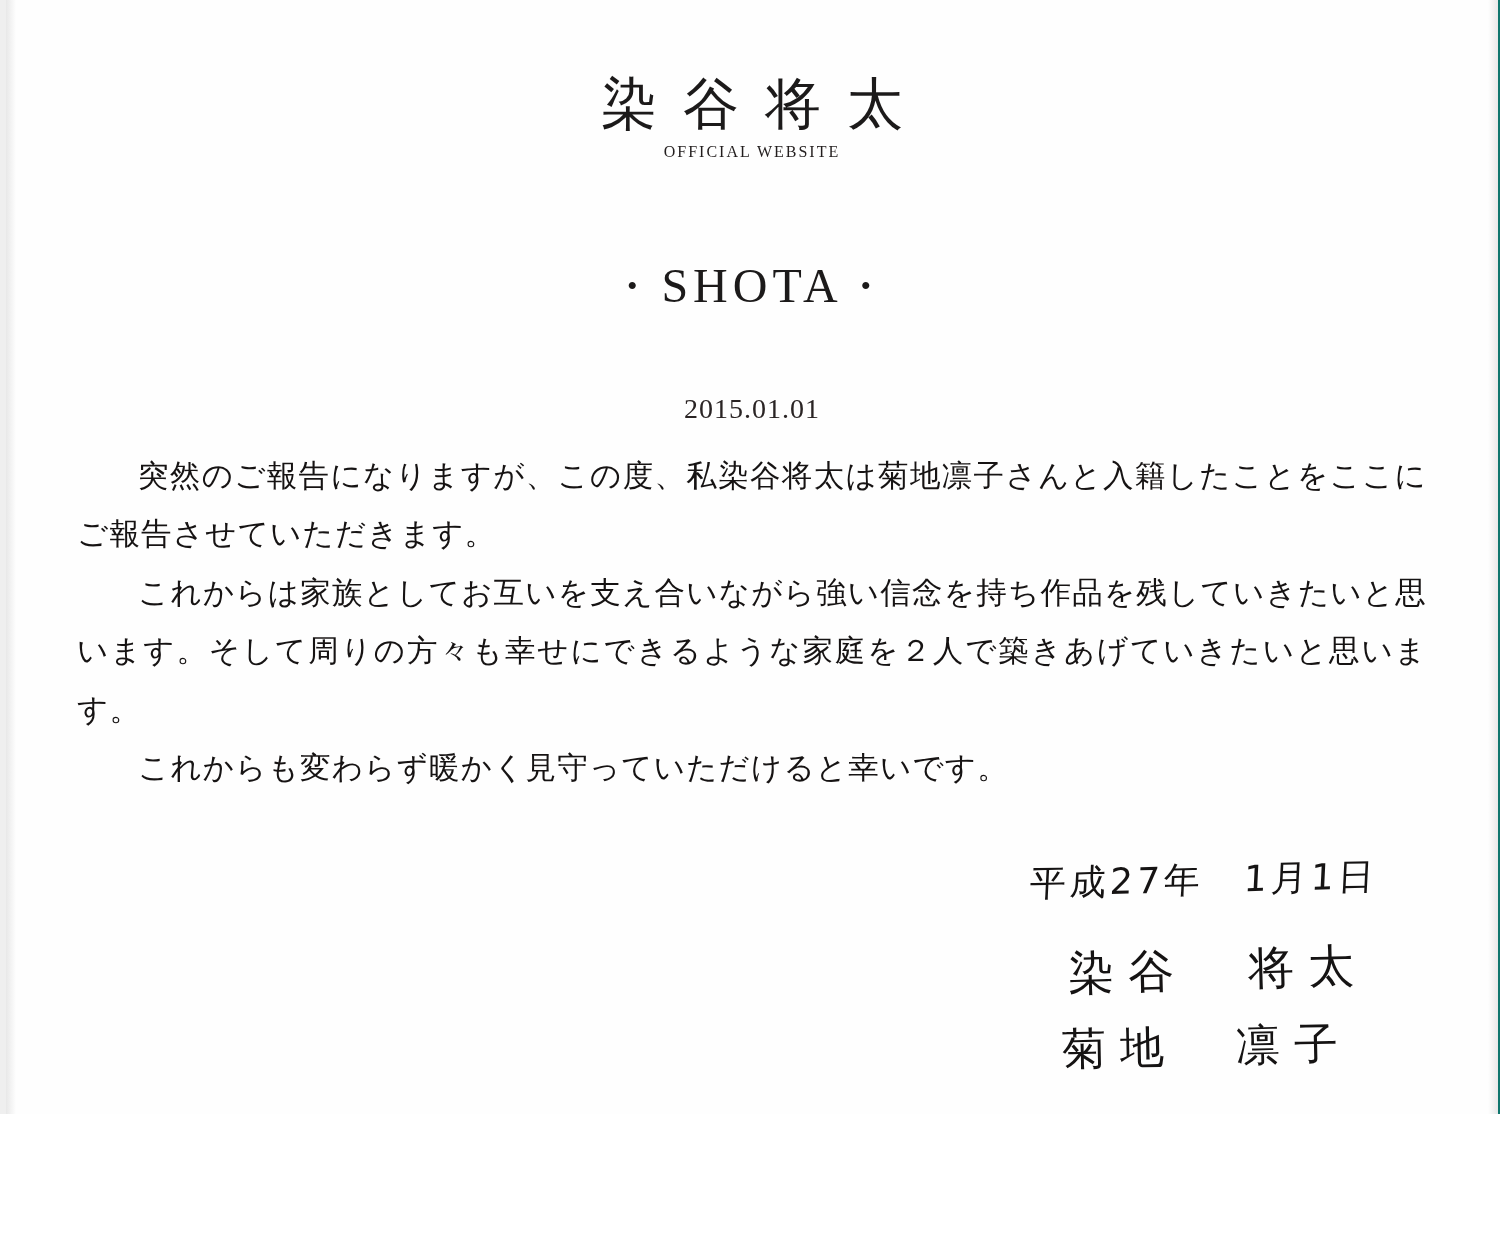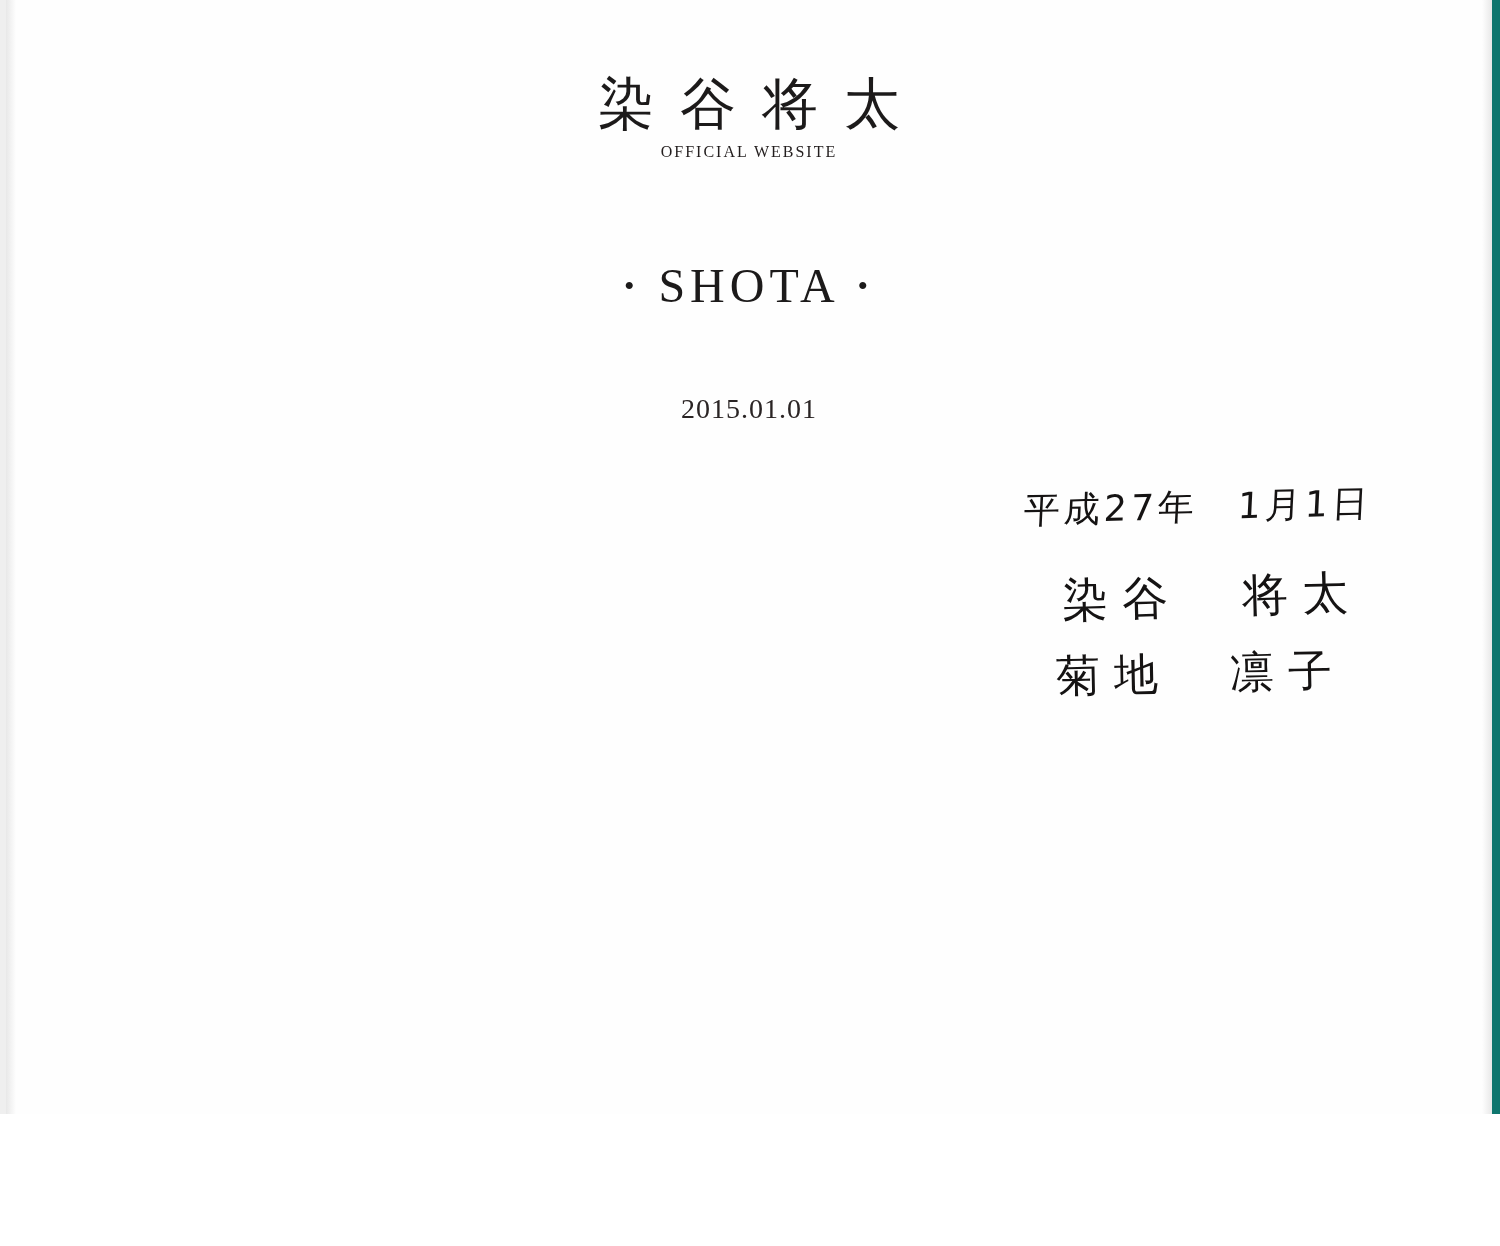--- a/index.html
+++ b/index.html
@@ -14,21 +14,21 @@
     color: #221d1d;
     overflow: hidden;
   }
   .page {
     position: relative;
     width: 1500px;
     height: 1114px;
     background: #fefefe;
     box-sizing: border-box;
     border-left: 6px solid #efefef;
-    border-right: 8px solid #0f766e;
+    border-right: 2px solid #0f766e;
   }
   .page::before {
     content: "";
     position: absolute;
     left: 0; top: 0; bottom: 0;
     width: 10px;
     background: linear-gradient(to right, #e8e8e8, #fefefe);
     pointer-events: none;
   }
   .page::after {
@@ -159,20 +159,25 @@
     <div class="site-title-jp">染谷将太</div>
     <div class="site-subtitle-en">OFFICIAL WEBSITE</div>
   </div>
 
   <div class="news-heading">
     <span class="bullet">•</span><span class="news-word">SHOTA</span><span class="bullet">•</span>
   </div>
 
   <div class="news-date">2015.01.01</div>
 
+  <div class="news-body">
+    <p>突然のご報告になりますが、この度、私染谷将太は菊地凛子さんと入籍したことをここにご報告させていただきます。</p>
+    <p>これからは家族としてお互いを支え合いながら強い信念を持ち作品を残していきたいと思います。そして周りの方々も幸せにできるような家庭を２人で築きあげていきたいと思います。</p>
+    <p>これからも変わらず暖かく見守っていただけると幸いです。</p>
+  </div>
 
   <div class="signature-block">
     <span class="sig-line"><span class="sig-date">平成27年　1月1日</span></span>
     <span class="sig-line"><span class="sig-name-1">染谷　将太</span></span>
     <span class="sig-line"><span class="sig-name-2">菊地　凛子</span></span>
   </div>
 
 </div>
 
 </body></html>

